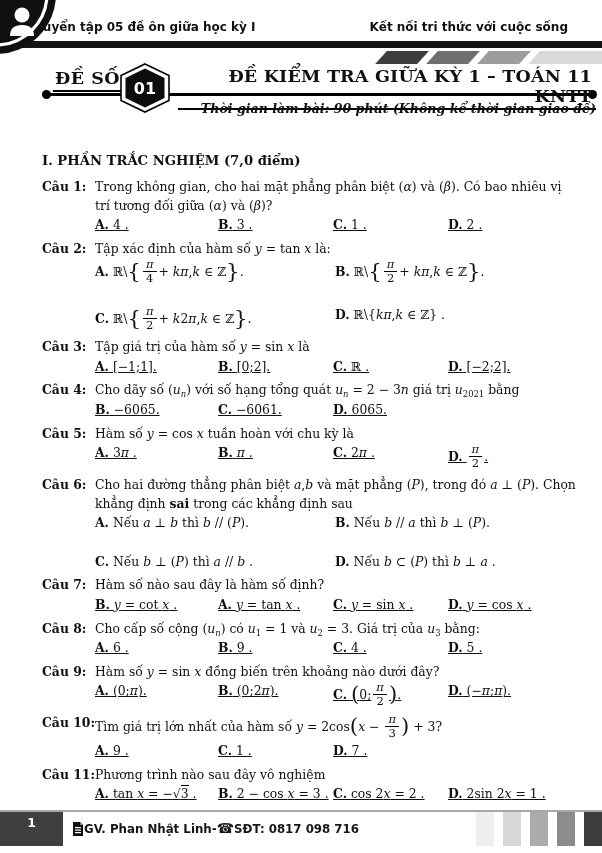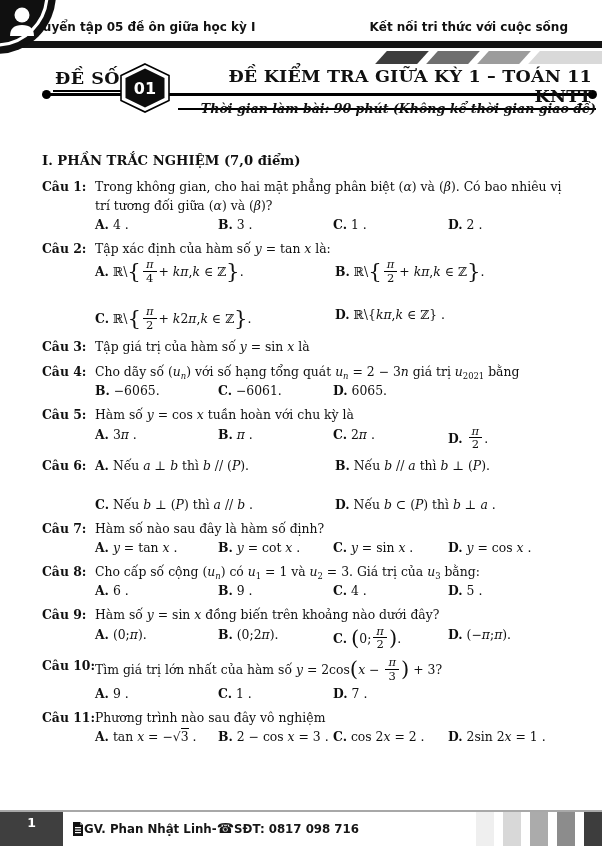--- a/index.html
+++ b/index.html
@@ -46,21 +46,21 @@
   .subtitle {
     position:absolute; top:38px; left:120px; right:6px; text-align:right;
     font-style:italic; font-weight:bold; font-size:12.6px;
   }
   
   main { padding:4px 24px 0 42px; }
   .section-heading { font-size:13.2px; font-weight:bold; margin:8px 0 10px 0; }
   .question { display:grid; grid-template-columns:53px 1fr; margin-bottom:5px; line-height:1.5; }
   .q-label { font-weight:bold; white-space:nowrap; }
   .q-text { margin-bottom:1px; }
-  .q-options.cols4 { display:grid; grid-template-columns:123px 115px 115px 1fr; }
+  .q-options.cols4 { display:grid; grid-template-columns:123px 115px 115px 1fr;text-decoration:underline; }
   .q-options.cols2 { display:grid; grid-template-columns:240px 1fr; row-gap:20px; }
   .opt { padding:0; }
   .opt-key { font-weight:bold; }
   
   i { font-style:italic; }
   sub { font-size:0.68em; vertical-align:-0.35em; line-height:0; }
   .frac { display:inline-flex; flex-direction:column; vertical-align:middle; text-align:center;
           line-height:1.12; font-size:0.93em; margin:0 2px; position:relative; top:-1px; }
   .frac .fn { border-bottom:1px solid #000; padding:0 3px; display:block; }
   .frac .fd { padding:0 3px; display:block; }
@@ -155,20 +155,26 @@
                 <span class="fd">2</span>
               </span>+ <i>k</i>2<i>π</i>,<i>k</i> ∈ ℤ<span class="big">}</span>.</div>
             <div class="opt"><span class="opt-key">D.</span> ℝ\{<i>kπ</i>,<i>k</i> ∈ ℤ} .</div>
           </div>
         </div>
       </div>
       <div class="question">
         <div class="q-label">Câu 3:</div>
         <div class="q-body">
           <div class="q-text">Tập giá trị của hàm số <i>y</i> = sin <i>x</i> là</div>
+          <div class="q-options cols4">
+            <div class="opt"><span class="opt-key">A.</span> [−1;1].</div>
+            <div class="opt"><span class="opt-key">B.</span> [0;2].</div>
+            <div class="opt"><span class="opt-key">C.</span> ℝ .</div>
+            <div class="opt"><span class="opt-key">D.</span> [−2;2].</div>
+          </div>
         </div>
       </div>
       <div class="question">
         <div class="q-label">Câu 4:</div>
         <div class="q-body">
           <div class="q-text">Cho dãy số (<i>u<sub>n</sub></i>) với số hạng tổng quát <i>u<sub>n</sub></i> = 2 − 3<i>n</i> giá trị <i>u</i><sub>2021</sub> bằng</div>
           <div class="q-options cols4">
             <div class="opt"><span class="opt-key">B.</span> −6065.</div>
             <div class="opt"><span class="opt-key">C.</span> −6061.</div>
             <div class="opt"><span class="opt-key">D.</span> 6065.</div>
@@ -186,35 +192,36 @@
             <div class="opt"><span class="opt-key">D.</span> <span class="frac">
                 <span class="fn"><i>π</i></span>
                 <span class="fd">2</span>
               </span>.</div>
           </div>
         </div>
       </div>
       <div class="question">
         <div class="q-label">Câu 6:</div>
         <div class="q-body">
+          <div class="q-text">Cho hai đường thẳng phân biệt <i>a</i>,<i>b</i> và mặt phẳng (<i>P</i>), trong đó <i>a</i> ⊥ (<i>P</i>). Chọn khẳng định <b>sai</b> trong các khẳng định sau</div>
           <div class="q-options cols2">
             <div class="opt"><span class="opt-key">A.</span> Nếu <i>a</i> ⊥ <i>b</i> thì <i>b</i> // (<i>P</i>).</div>
             <div class="opt"><span class="opt-key">B.</span> Nếu <i>b</i> // <i>a</i> thì <i>b</i> ⊥ (<i>P</i>).</div>
             <div class="opt"><span class="opt-key">C.</span> Nếu <i>b</i> ⊥ (<i>P</i>) thì <i>a</i> // <i>b</i> .</div>
             <div class="opt"><span class="opt-key">D.</span> Nếu <i>b</i> ⊂ (<i>P</i>) thì <i>b</i> ⊥ <i>a</i> .</div>
           </div>
         </div>
       </div>
       <div class="question">
         <div class="q-label">Câu 7:</div>
         <div class="q-body">
           <div class="q-text">Hàm số nào sau đây là hàm số định?</div>
           <div class="q-options cols4">
+            <div class="opt"><span class="opt-key">B.</span> <i>y</i> = cot <i>x</i> .</div>
             <div class="opt"><span class="opt-key">A.</span> <i>y</i> = tan <i>x</i> .</div>
-            <div class="opt"><span class="opt-key">B.</span> <i>y</i> = cot <i>x</i> .</div>
             <div class="opt"><span class="opt-key">C.</span> <i>y</i> = sin <i>x</i> .</div>
             <div class="opt"><span class="opt-key">D.</span> <i>y</i> = cos <i>x</i> .</div>
           </div>
         </div>
       </div>
       <div class="question">
         <div class="q-label">Câu 8:</div>
         <div class="q-body">
           <div class="q-text">Cho cấp số cộng (<i>u<sub>n</sub></i>) có <i>u</i><sub>1</sub> = 1 và <i>u</i><sub>2</sub> = 3. Giá trị của <i>u</i><sub>3</sub> bằng:</div>
           <div class="q-options cols4">

